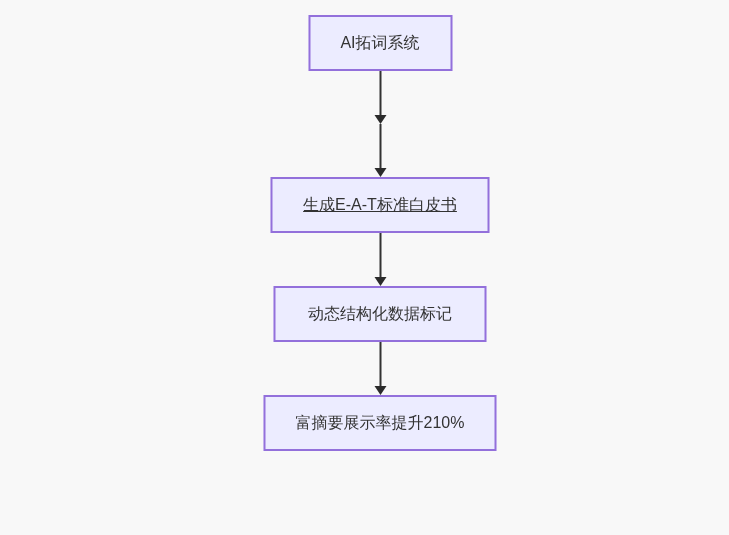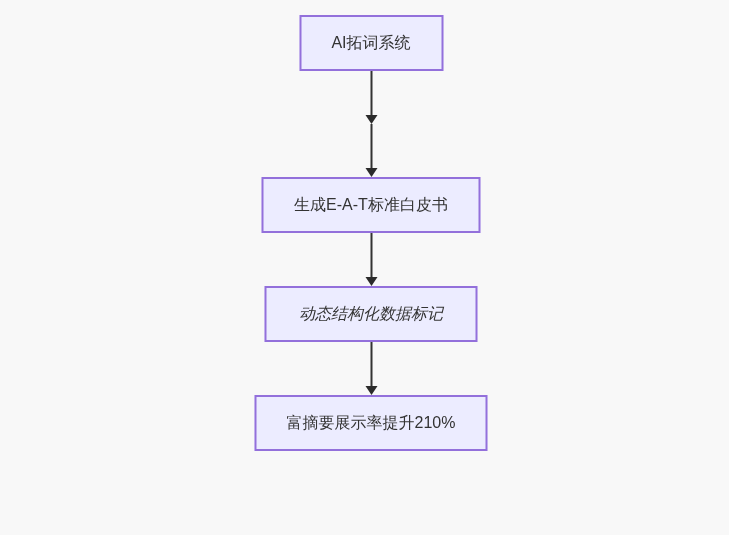--- a/index.html
+++ b/index.html
@@ -11,21 +11,21 @@
     position: relative;
     width: 729px;
     height: 535px;
     background: #f8f8f8;
     overflow: hidden;
     font-family: "Liberation Sans", sans-serif;
   }
   .flow {
     position: absolute;
     top: 15px;
-    left: 371px;
+    left: 380px;
     transform: translateX(-50%);
     display: flex;
     flex-direction: column;
     align-items: center;
   }
   .node {
     box-sizing: border-box;
     height: 56px;
     display: flex;
     align-items: center;
@@ -33,22 +33,22 @@
     background: #ECECFF;
     border: 2px solid #9370DB;
     color: #333333;
     font-size: 16px;
     line-height: 1;
     padding: 0 28px;
     white-space: nowrap;
   }
   .n1 { min-width: 144px; }
   .n2 { min-width: 192px; }
-  .n3 { min-width: 219px; }
-  .n4 { min-width: 213px; font-style: italic; }
+  .n3 { min-width: 219px; text-decoration: underline; }
+  .n4 { min-width: 213px; }
   .n5 { min-width: 233px; }
   .connector {
     position: relative;
     width: 14px;
     height: 53px;
   }
   .connector .line {
     position: absolute;
     left: 50%;
     transform: translateX(-50%);

